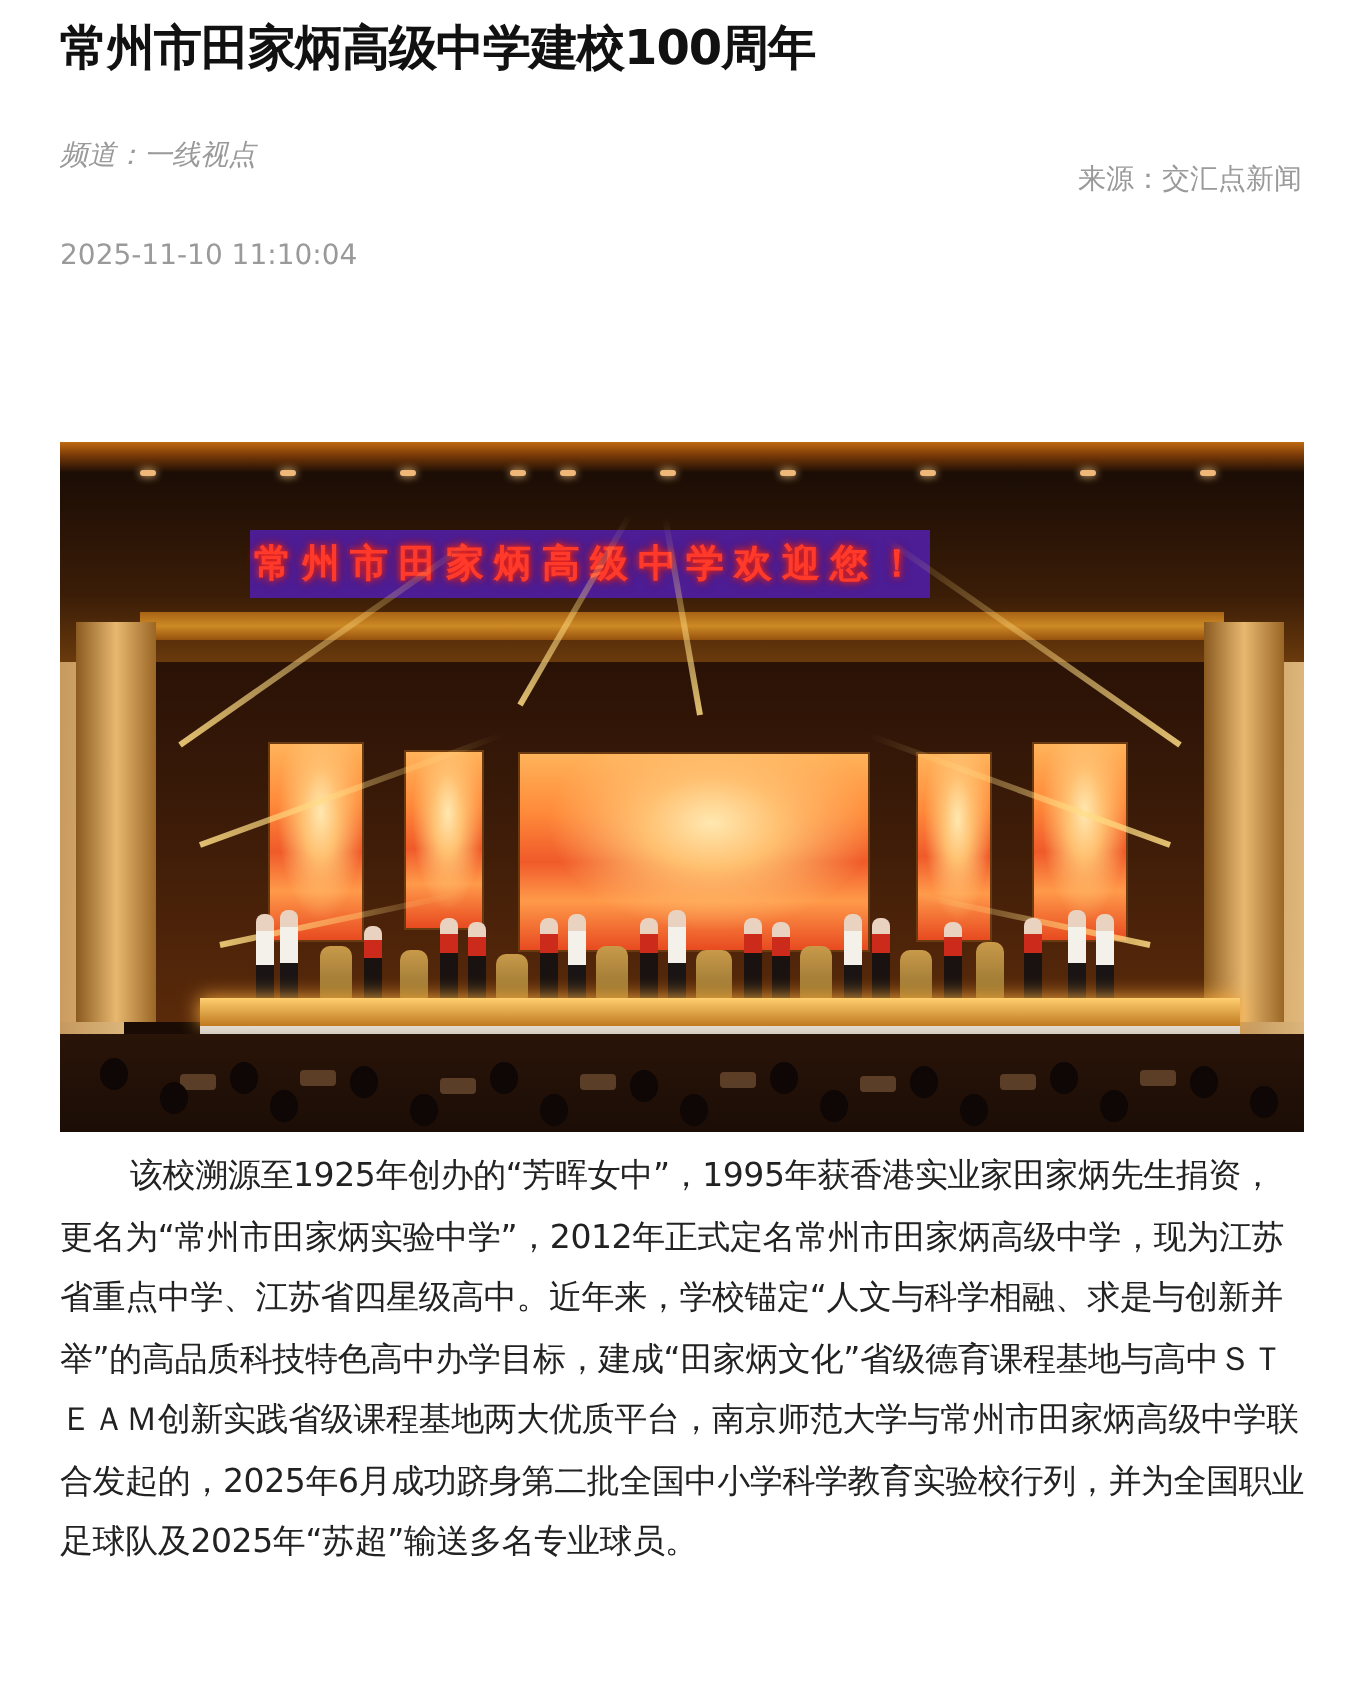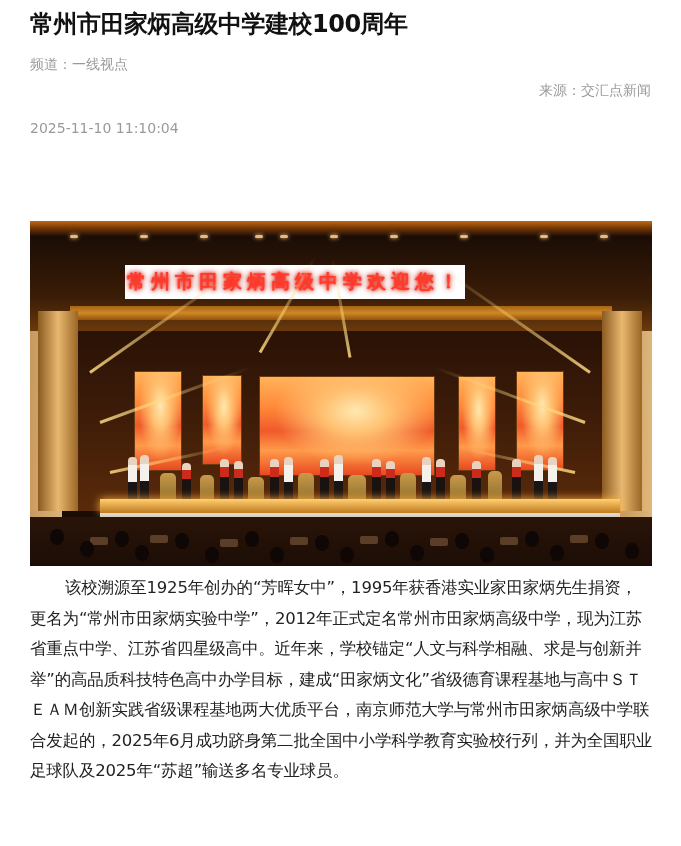--- a/index.html
+++ b/index.html
@@ -8,22 +8,22 @@
 
   .article { position: absolute; left: 0; top: 0; width: 681px; height: 730px; }
 
   .title {
     position: absolute; left: 30px; top: 6px; width: 630px;
     font-size: 24px; font-weight: bold; color: #111111; line-height: 36px;
     letter-spacing: -0.5px; white-space: nowrap;
   }
 
   .meta-channel {
-    position: absolute; left: 30px; top: 54px;
-    font-size: 14px; color: #9a9a9a; line-height: 20px; white-space: nowrap;
+    position: absolute; left: 30px; top: 68px;
+    font-size: 14px; color: #9a9a9a; line-height: 20px; white-space: nowrap; font-style: italic;
   }
   .meta-time {
     position: absolute; left: 30px; top: 79px;
     font-size: 14px; color: #9a9a9a; line-height: 20px; white-space: nowrap; margin-top: 39px;
   }
   .meta-source {
     position: absolute; right: 30px; top: 80px;
     font-size: 14px; color: #9a9a9a; line-height: 20px; white-space: nowrap;
   }
 
@@ -52,21 +52,21 @@
     position: absolute; left: 40px; top: 85px; width: 542px; height: 14px;
     background: linear-gradient(180deg, #b86e16, #e39a2a, #a0580e);
     opacity: 0.85;
   }
   .ceiling-light {
     position: absolute; width: 8px; height: 3px; border-radius: 2px;
     background: #f0b878; box-shadow: 0 0 4px #ffcf8a;
   }
   .led-sign {
     position: absolute; left: 95px; top: 44px; width: 340px; height: 34px;
-    background: #ffffff;
+    background: #4c1d95;
     display: flex; align-items: center; justify-content: center;
   }
   .led-text {
     font-family: "DejaVu Serif", "Liberation Serif", serif;
     font-size: 19px; color: #ff3a2a; letter-spacing: 5px; font-weight: bold;
     text-shadow: 0 0 3px #ff2a1a, 0 0 6px #b01000;
     white-space: nowrap;
   }
 
   .backwall {

